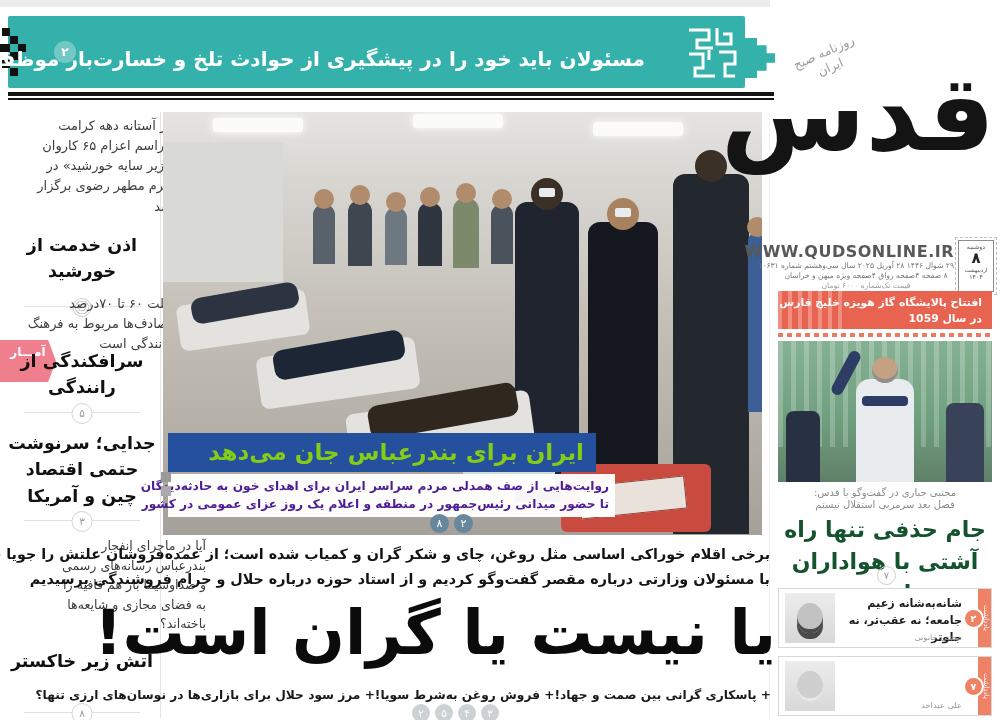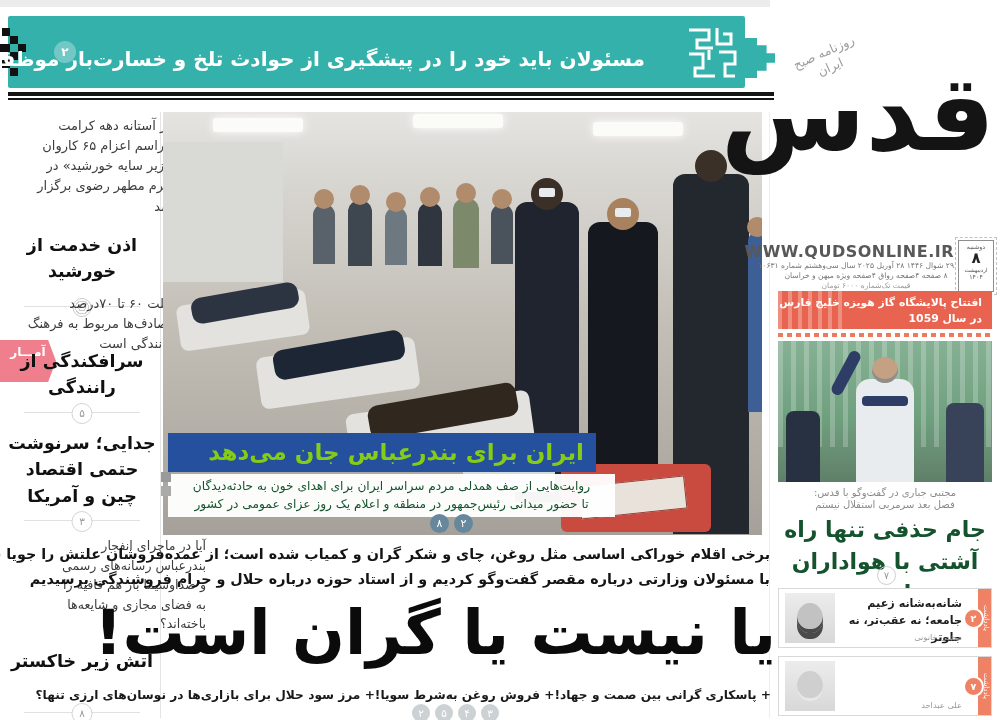--- a/index.html
+++ b/index.html
@@ -58,21 +58,21 @@
   .cooler{position:absolute;background:#c94a3f;border-radius:6px;}
   .cooler .lbl{position:absolute;left:12%;top:25%;width:70%;height:45%;background:#e9e2da;
                transform:rotate(-6deg);border:1px solid #903830;}
   .crate{position:absolute;background:#d4dcda;border-radius:4px;border-top:8px solid #3f9e96;}
 
   #photo-cap-title{position:absolute;left:168px;top:433px;width:428px;height:39px;background:#24509e;
                    color:#84cc16;font-size:23px;font-weight:bold;line-height:39px;padding-right:12px;
                    white-space:nowrap;box-sizing:border-box;}
   #photo-cap-sub{position:absolute;left:168px;top:474px;width:447px;background:rgba(255,255,255,.96);
                  padding:4px 6px;box-sizing:border-box;text-align:center;}
-  #photo-cap-sub div{font-size:12.2px;font-weight:normal;color:#14532d;line-height:1.45;white-space:nowrap;}
+  #photo-cap-sub div{font-size:12.2px;font-weight:bold;color:#4c1d95;line-height:1.45;white-space:nowrap;}
   #photo-pages{position:absolute;left:430px;top:514px;display:flex;gap:5px;}
   #photo-pages span{width:19px;height:19px;border-radius:50%;background:#67889c;color:#fff;
                     font-size:11px;text-align:center;line-height:19px;}
   #photo-credit{position:absolute;left:161px;top:472px;width:10px;height:10px;background:#9a9a9a;
                 box-shadow:0 14px 0 #aaa;}
 
   
   .lead{position:absolute;left:165px;width:605px;text-align:center;font-size:14.3px;font-weight:bold;color:#141414;white-space:nowrap;}
   #bighead{position:absolute;left:158px;top:588px;width:618px;text-align:center;font-size:62px;font-weight:bold;
            color:#0b0b0b;letter-spacing:-1px;line-height:1.45;white-space:nowrap;}

